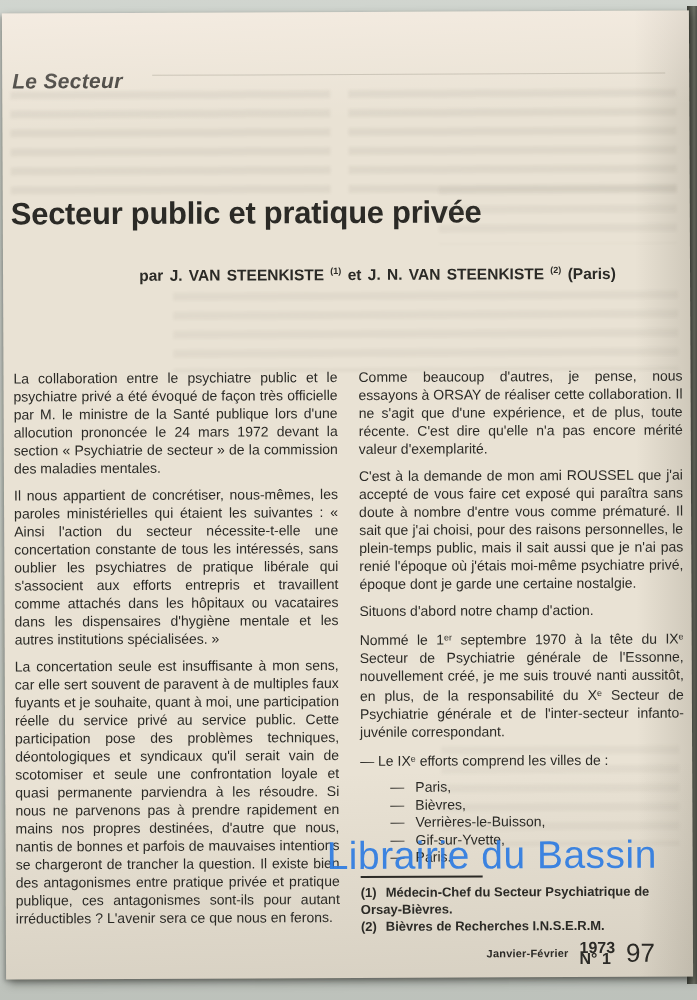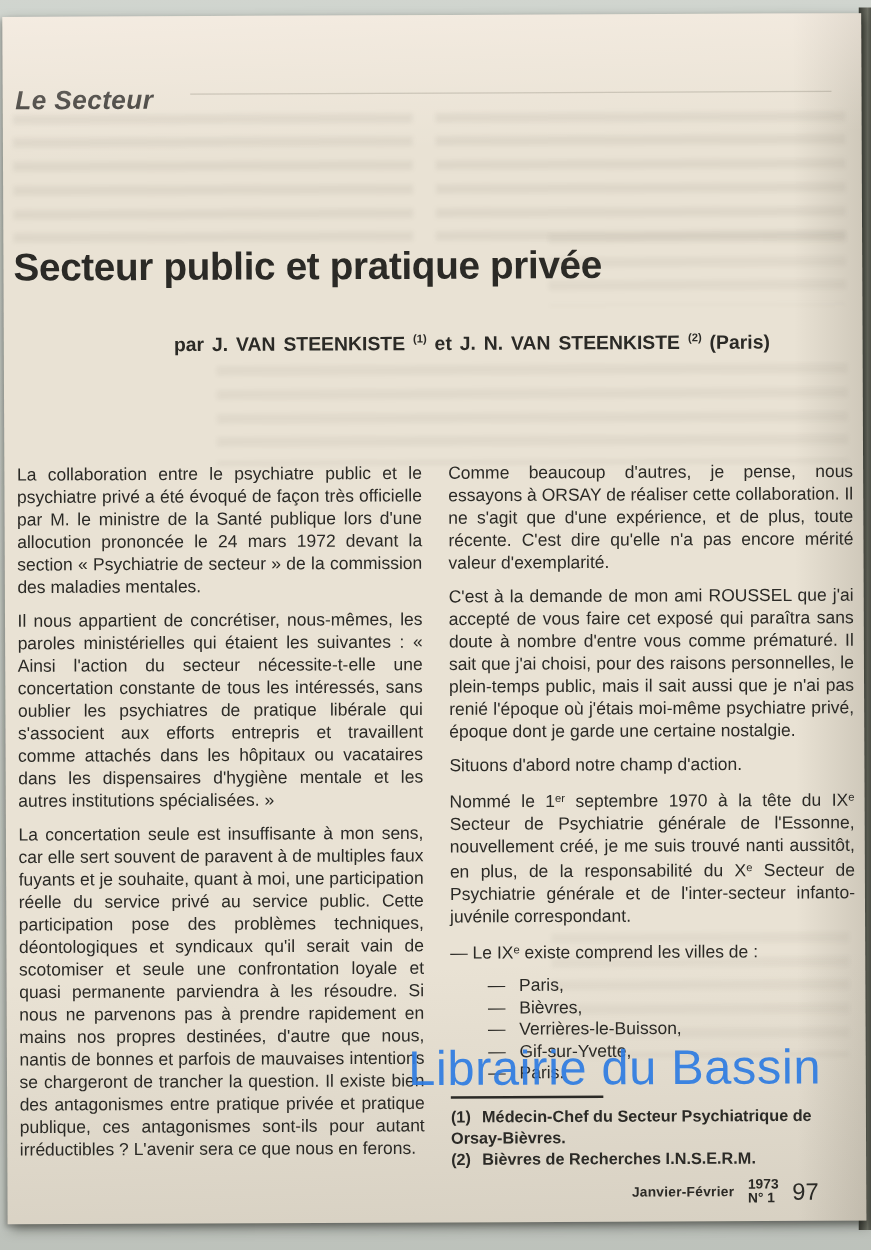--- a/index.html
+++ b/index.html
@@ -46,22 +46,22 @@
   .list-intro{text-align:left;}
   .city-list{margin-left:30px;}
   .city{display:flex;gap:11px;line-height:17.5px;text-align:left;}
 
   .footnotes{margin-top:12px;font-weight:700;font-size:13px;line-height:17px;text-align:left;}
   .fn-rule{width:122px;border:none;border-top:2px solid #2b2a26;margin:0 0 6px 0;}
   .footnote .fn-marker{margin-right:9px;}
 
   .journal-footer{display:flex;justify-content:flex-end;align-items:center;gap:11px;margin-top:8px;padding-right:30px;}
   .footer-issue{font-weight:700;font-size:11px;letter-spacing:.2px;margin-left:13px;}
-  .footer-stack{font-weight:700;font-size:11px;line-height:11.5px;text-align:left;}
-  .footer-page{font-size:19px;line-height:23px;}
+  .footer-stack{font-weight:700;font-size:16px;line-height:11.5px;text-align:left;}
+  .footer-page{font-size:26px;line-height:23px;}
 
   .watermark{position:absolute;left:321px;top:824px;z-index:6;
     font-size:39px;line-height:40px;white-space:nowrap;
     color:var(--color-watermark,#2e7ce2);opacity:.92;letter-spacing:.5px;}
 </style>
 </head>
 <body>
 
 <div class="backdrop-shade"></div>
 <div class="book-edge"></div>
@@ -87,21 +87,21 @@
       <p>La concertation seule est insuffisante à mon sens, car elle sert souvent de paravent à de multiples faux fuyants et je souhaite, quant à moi, une participation réelle du service privé au service public. Cette participation pose des problèmes techniques, déontologiques et syndicaux qu'il serait vain de scotomiser et seule une confrontation loyale et quasi permanente parviendra à les résoudre. Si nous ne parvenons pas à prendre rapidement en mains nos propres destinées, d'autre que nous, nantis de bonnes et parfois de mauvaises intentions se chargeront de trancher la question. Il existe bien des antagonismes entre pratique privée et pratique publique, ces antagonismes sont-ils pour autant irréductibles ? L'avenir sera ce que nous en ferons.</p>
     </div>
 
     <div class="col">
       <p>Comme beaucoup d'autres, je pense, nous essayons à ORSAY de réaliser cette collaboration. Il ne s'agit que d'une expérience, et de plus, toute récente. C'est dire qu'elle n'a pas encore mérité valeur d'exemplarité.</p>
       <p>C'est à la demande de mon ami ROUSSEL que j'ai accepté de vous faire cet exposé qui paraîtra sans doute à nombre d'entre vous comme prématuré. Il sait que j'ai choisi, pour des raisons personnelles, le plein-temps public, mais il sait aussi que je n'ai pas renié l'époque où j'étais moi-même psychiatre privé, époque dont je garde une certaine nostalgie.</p>
       <p>Situons d'abord notre champ d'action.</p>
 
       <p class="block"><span>Nommé le 1</span><sup class="tsup">er</sup><span> septembre 1970 à la tête du IX</span><sup class="tsup">e</sup><span> Secteur de Psychiatrie générale de l'Essonne, nouvellement créé, je me suis trouvé nanti aussitôt, en plus, de la responsabilité du X</span><sup class="tsup">e</sup><span> Secteur de Psychiatrie générale et de l'inter-secteur infanto-juvénile correspondant.</span></p>
 
-      <p class="block list-intro"><span>— Le IX</span><sup class="tsup">e</sup><span> existe comprend les villes de :</span></p>
+      <p class="block list-intro"><span>— Le IX</span><sup class="tsup">e</sup><span> efforts comprend les villes de :</span></p>
 
       <div class="block city-list">
         <div class="city">
             <span>—</span>
             <span>Paris,</span>
           </div>
         <div class="city">
             <span>—</span>
             <span>Bièvres,</span>
           </div>

